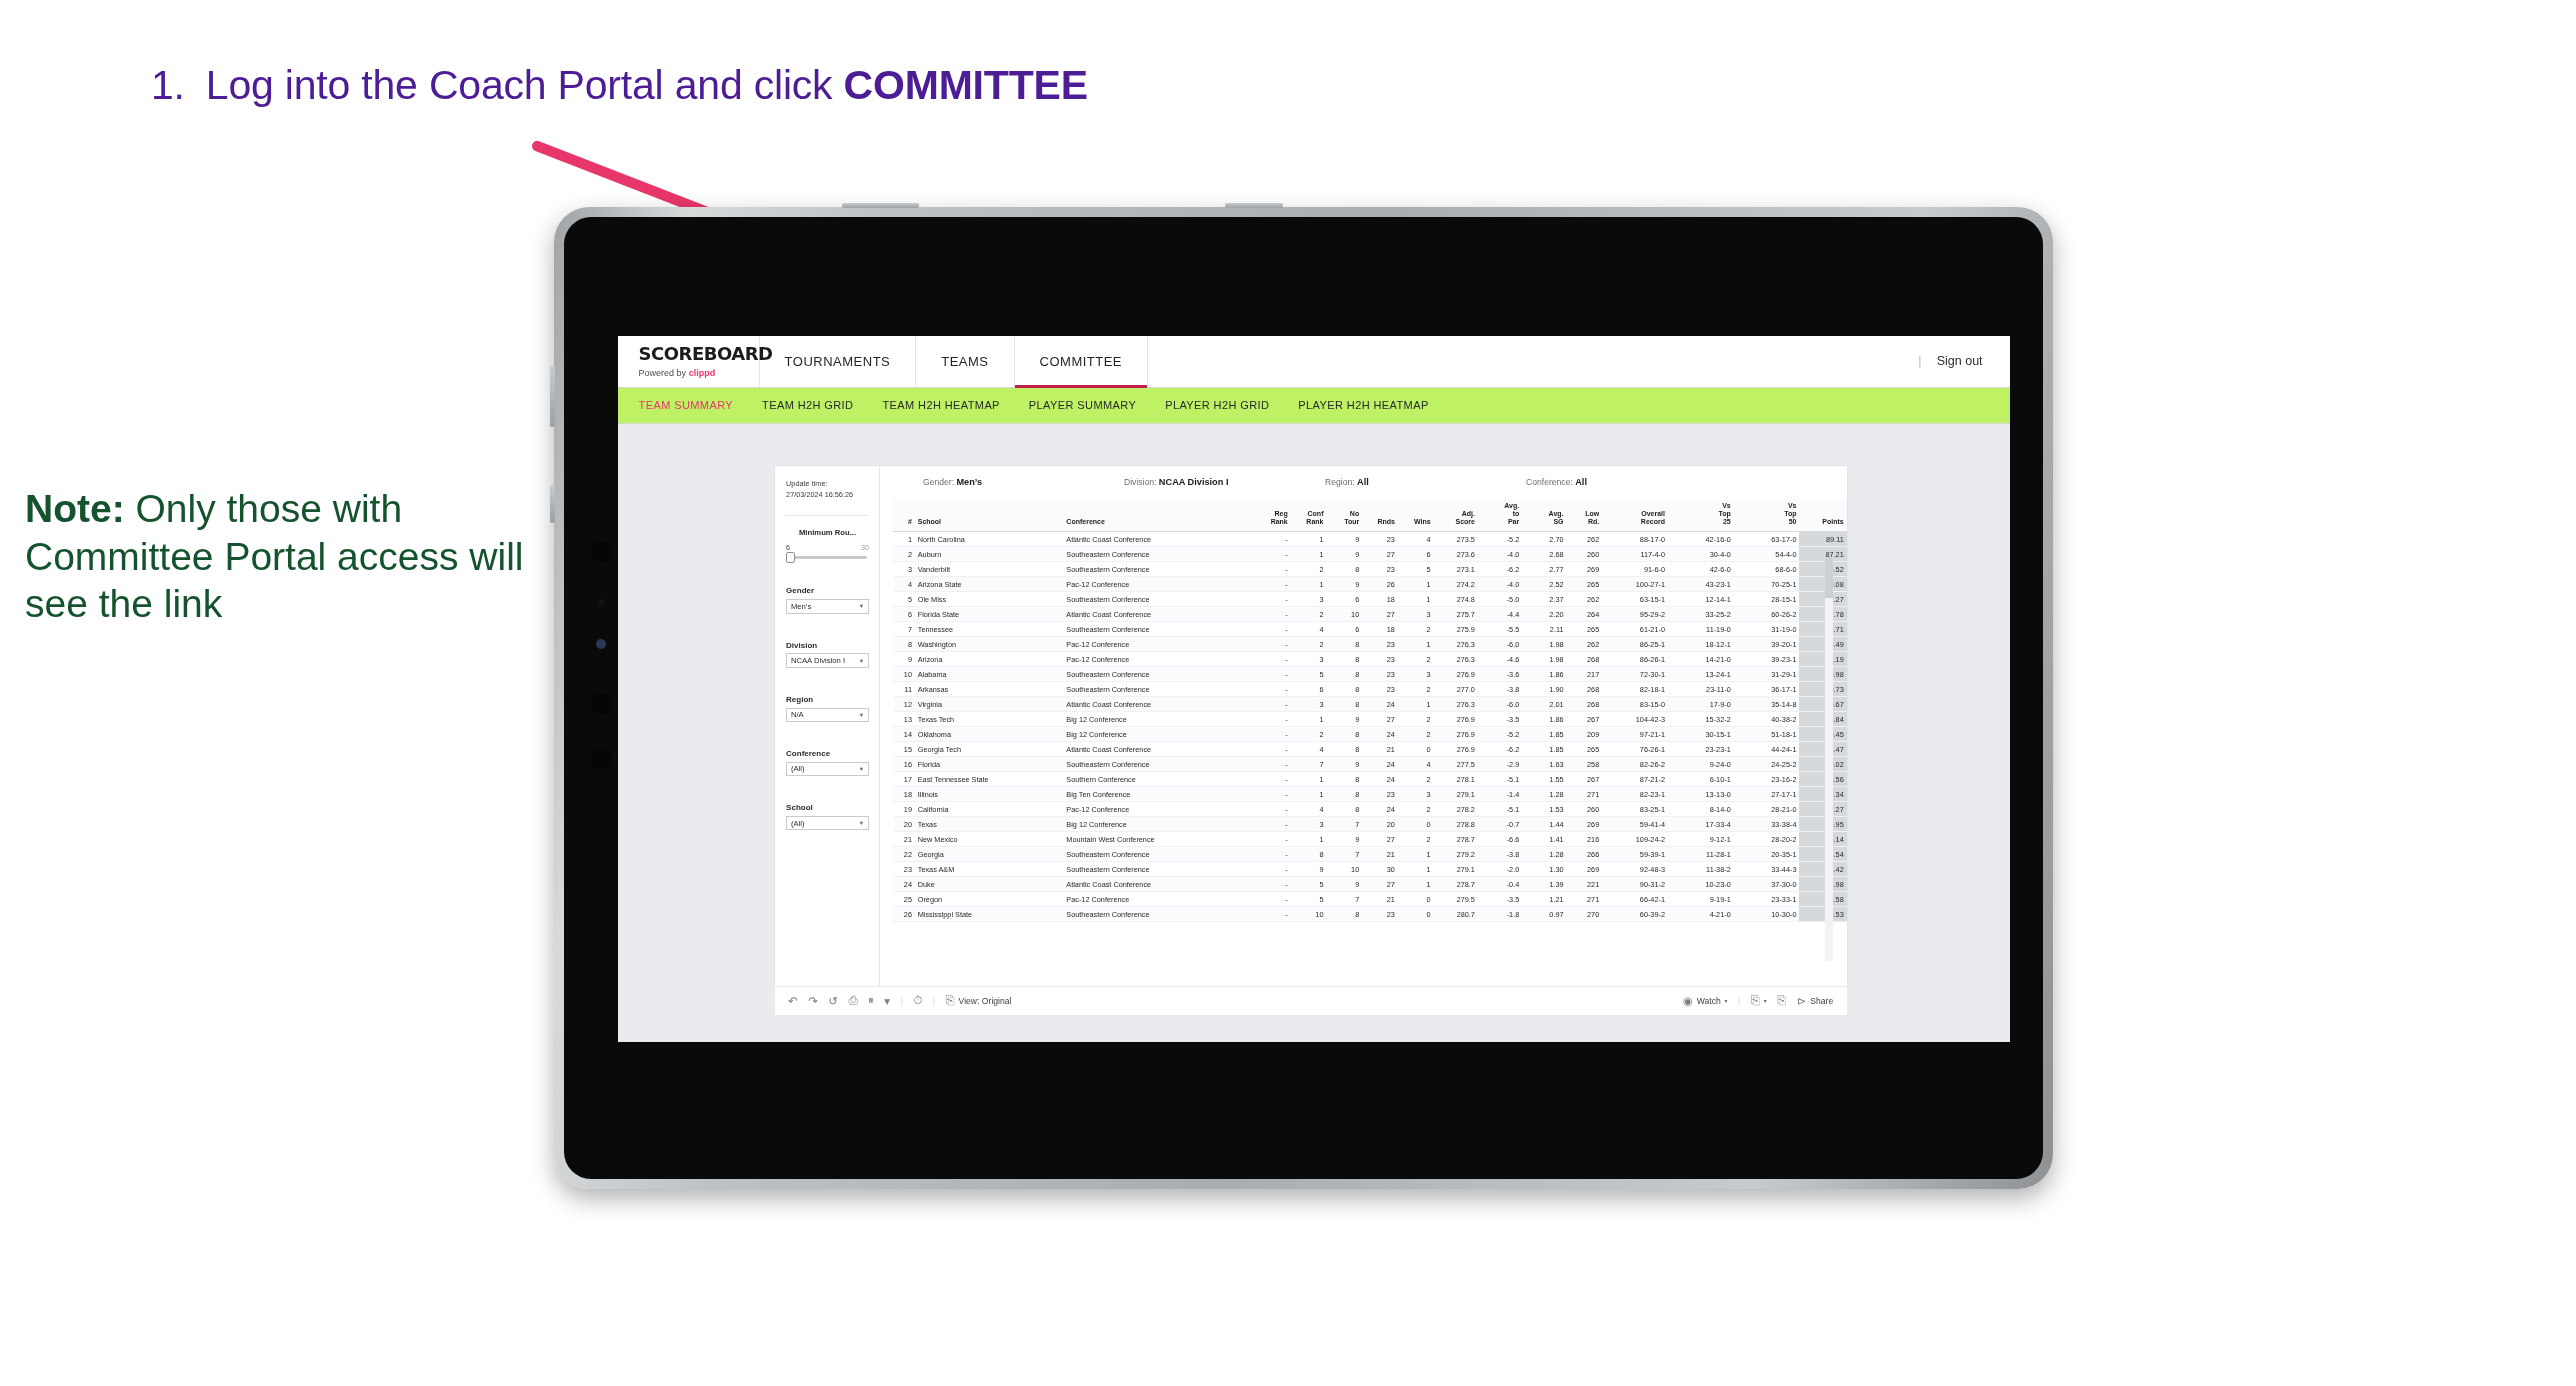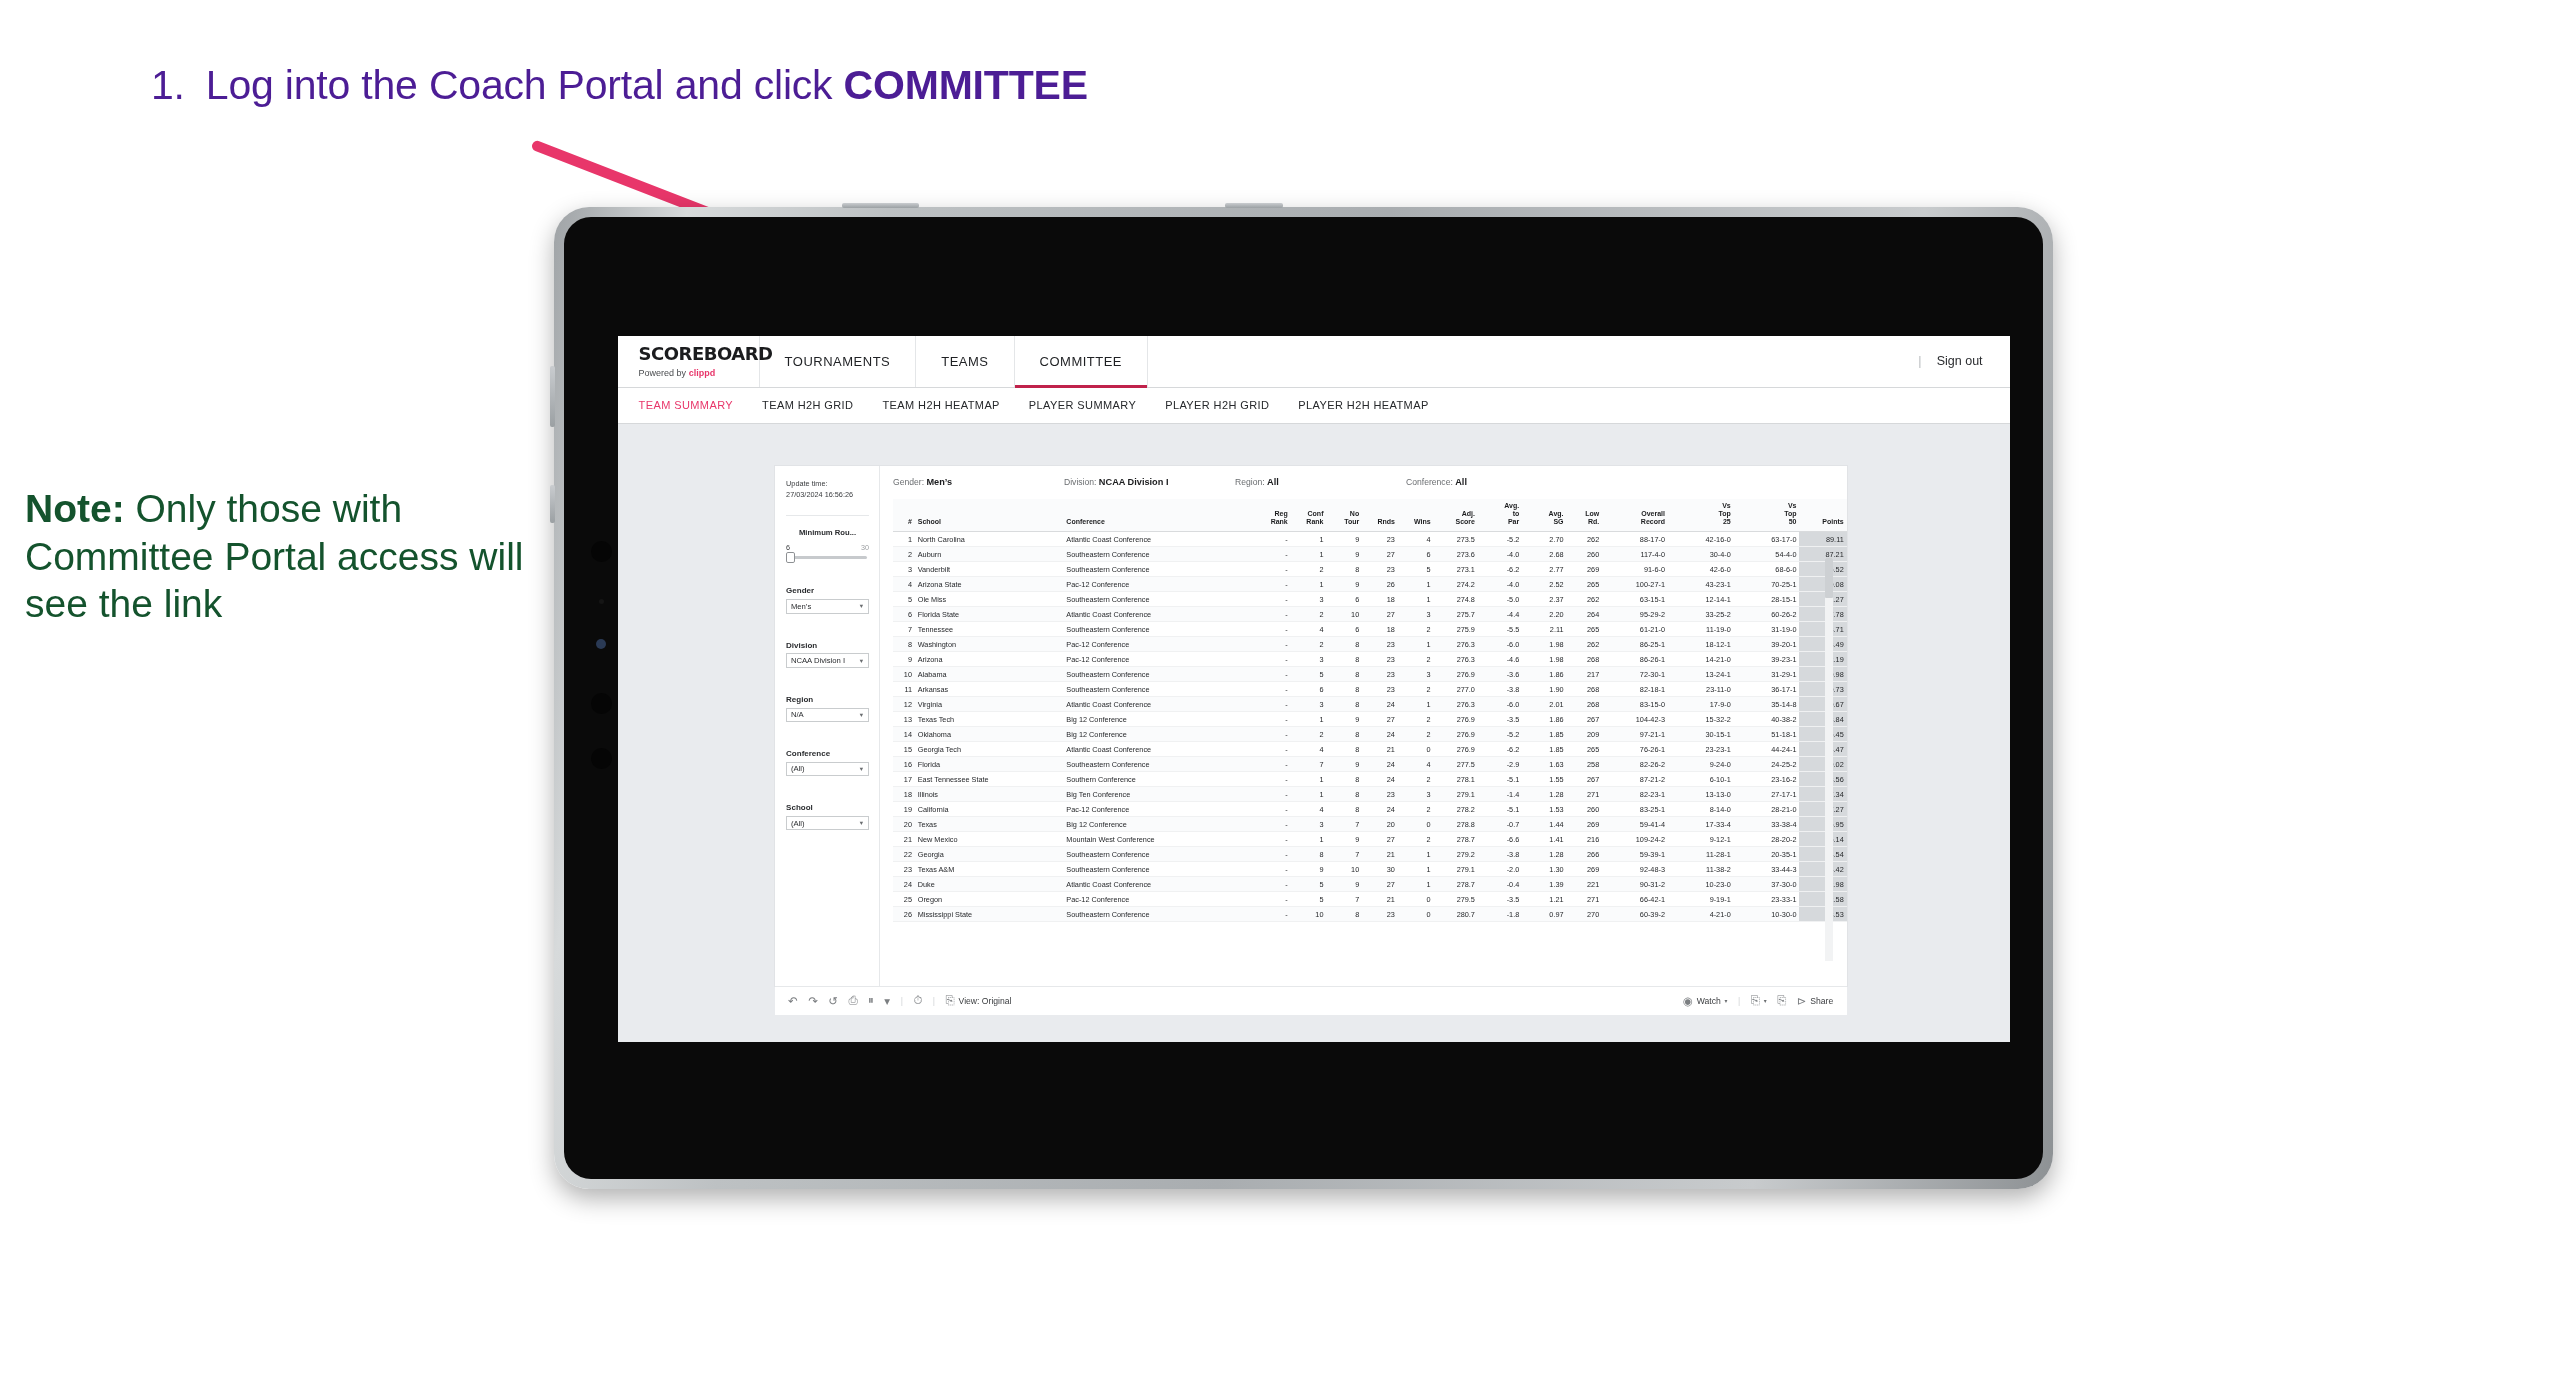--- a/index.html
+++ b/index.html
@@ -139,21 +139,21 @@
     display:flex; align-items:center; gap: 15.3px;
     padding-right: 27px;
     font-size: 12.5px; color: #2a2c2f;
   }
   .signout-div { color:#b9bcbf; }
   .signout { cursor:pointer; }
 
   
   .subnav {
     height: 36px;
-    background: #ffffff;
+    background: #bef264;
     display: flex; align-items: center;
     border-bottom: 1px solid #d6d8da;
     padding-left: 21px;
     gap: 29px;
   }
   .subtab {
     font-size: 11px;
     letter-spacing: 0.4px;
     color: #26282b;
     cursor: pointer;
@@ -215,21 +215,21 @@
     padding: 0 3.8px;
     font-size: 7.7px; color: #2a2c2f;
     cursor: pointer;
   }
   .fcaret { font-size: 5.8px; color: #6b6e71; }
 
   
   .tablewrap { flex: 1; padding: 11.5px 0 0 13.4px; position: relative; overflow: hidden; }
   .tbl-title { font-size: 14.4px; color: #1b1c1e; margin-bottom: 11.5px; }
   .tbl-meta { display:flex; font-size: 8.6px; color:#6b6e71; margin-bottom: 11.5px; }
-  .tbl-meta .m { width: 171px; }
+  .tbl-meta .m { width: 171px; margin-left: 30px; }
   .tbl-meta .m b { color:#1b1c1e; font-weight:bold; font-size: 9.2px; }
 
   table.standings {
     width: 100%;
     border-collapse: collapse;
     font-size: 7.3px;
     color: #26282b;
   }
   table.standings thead th {
     font-size: 7px;

